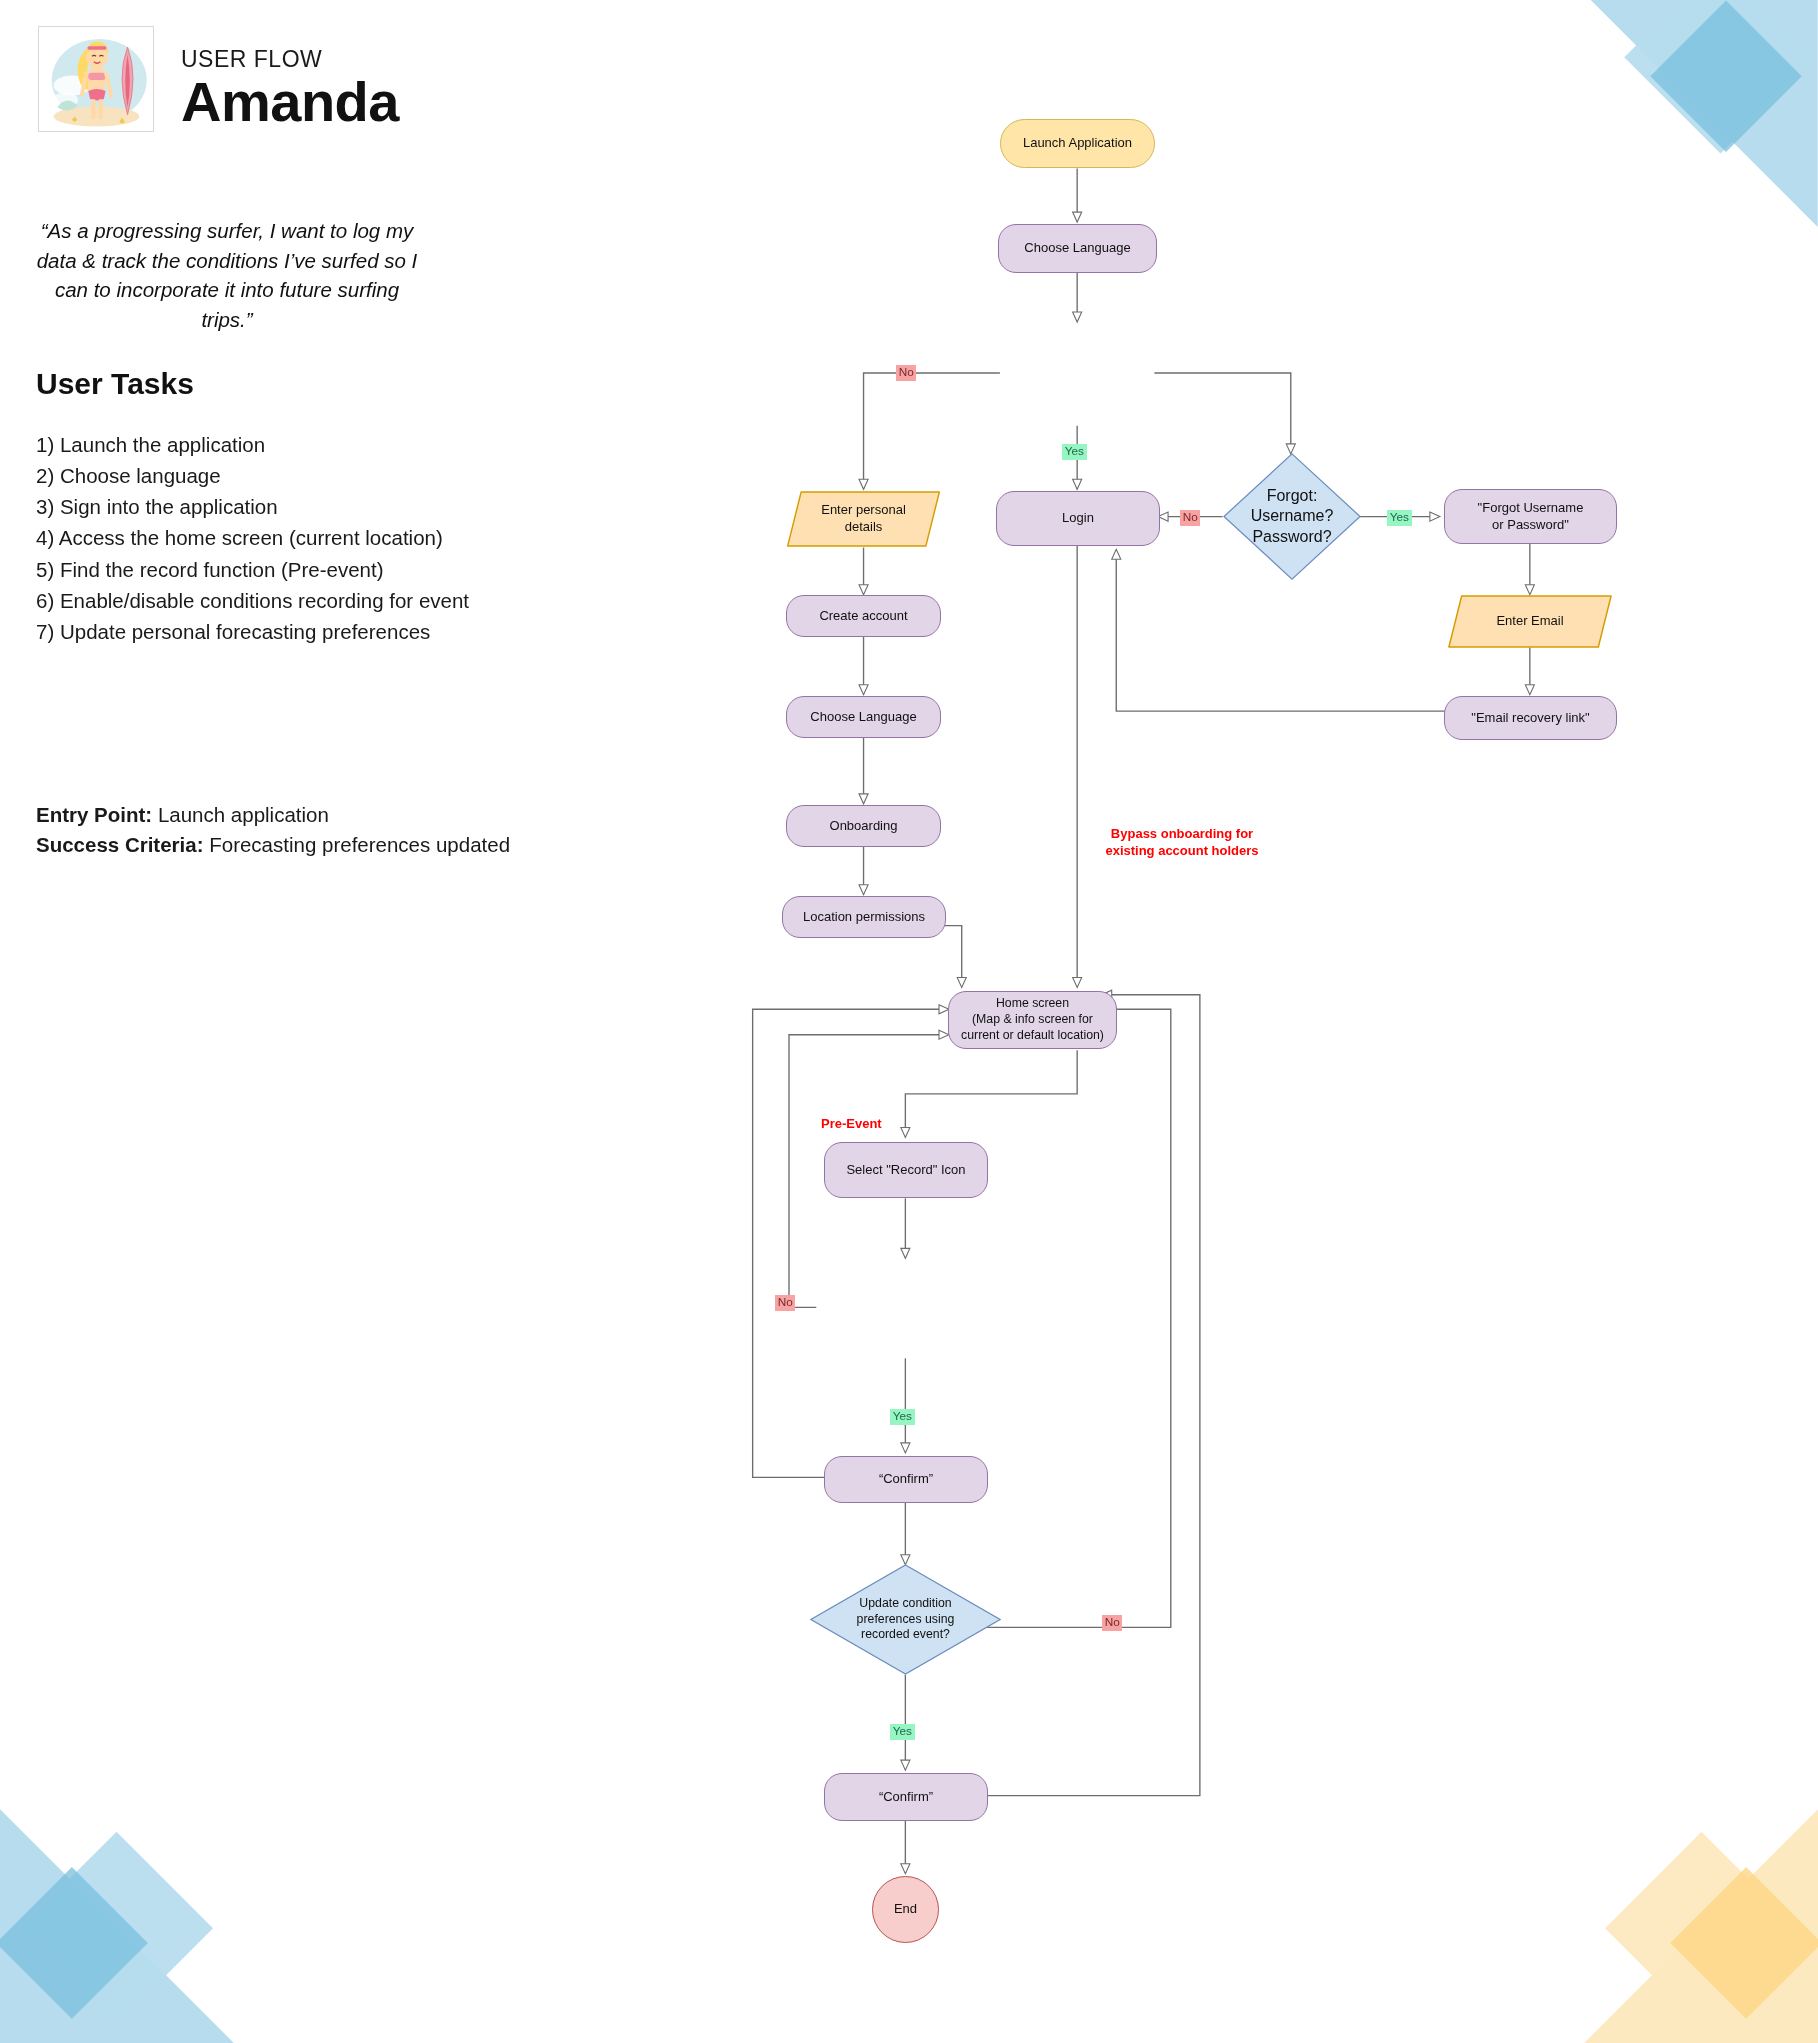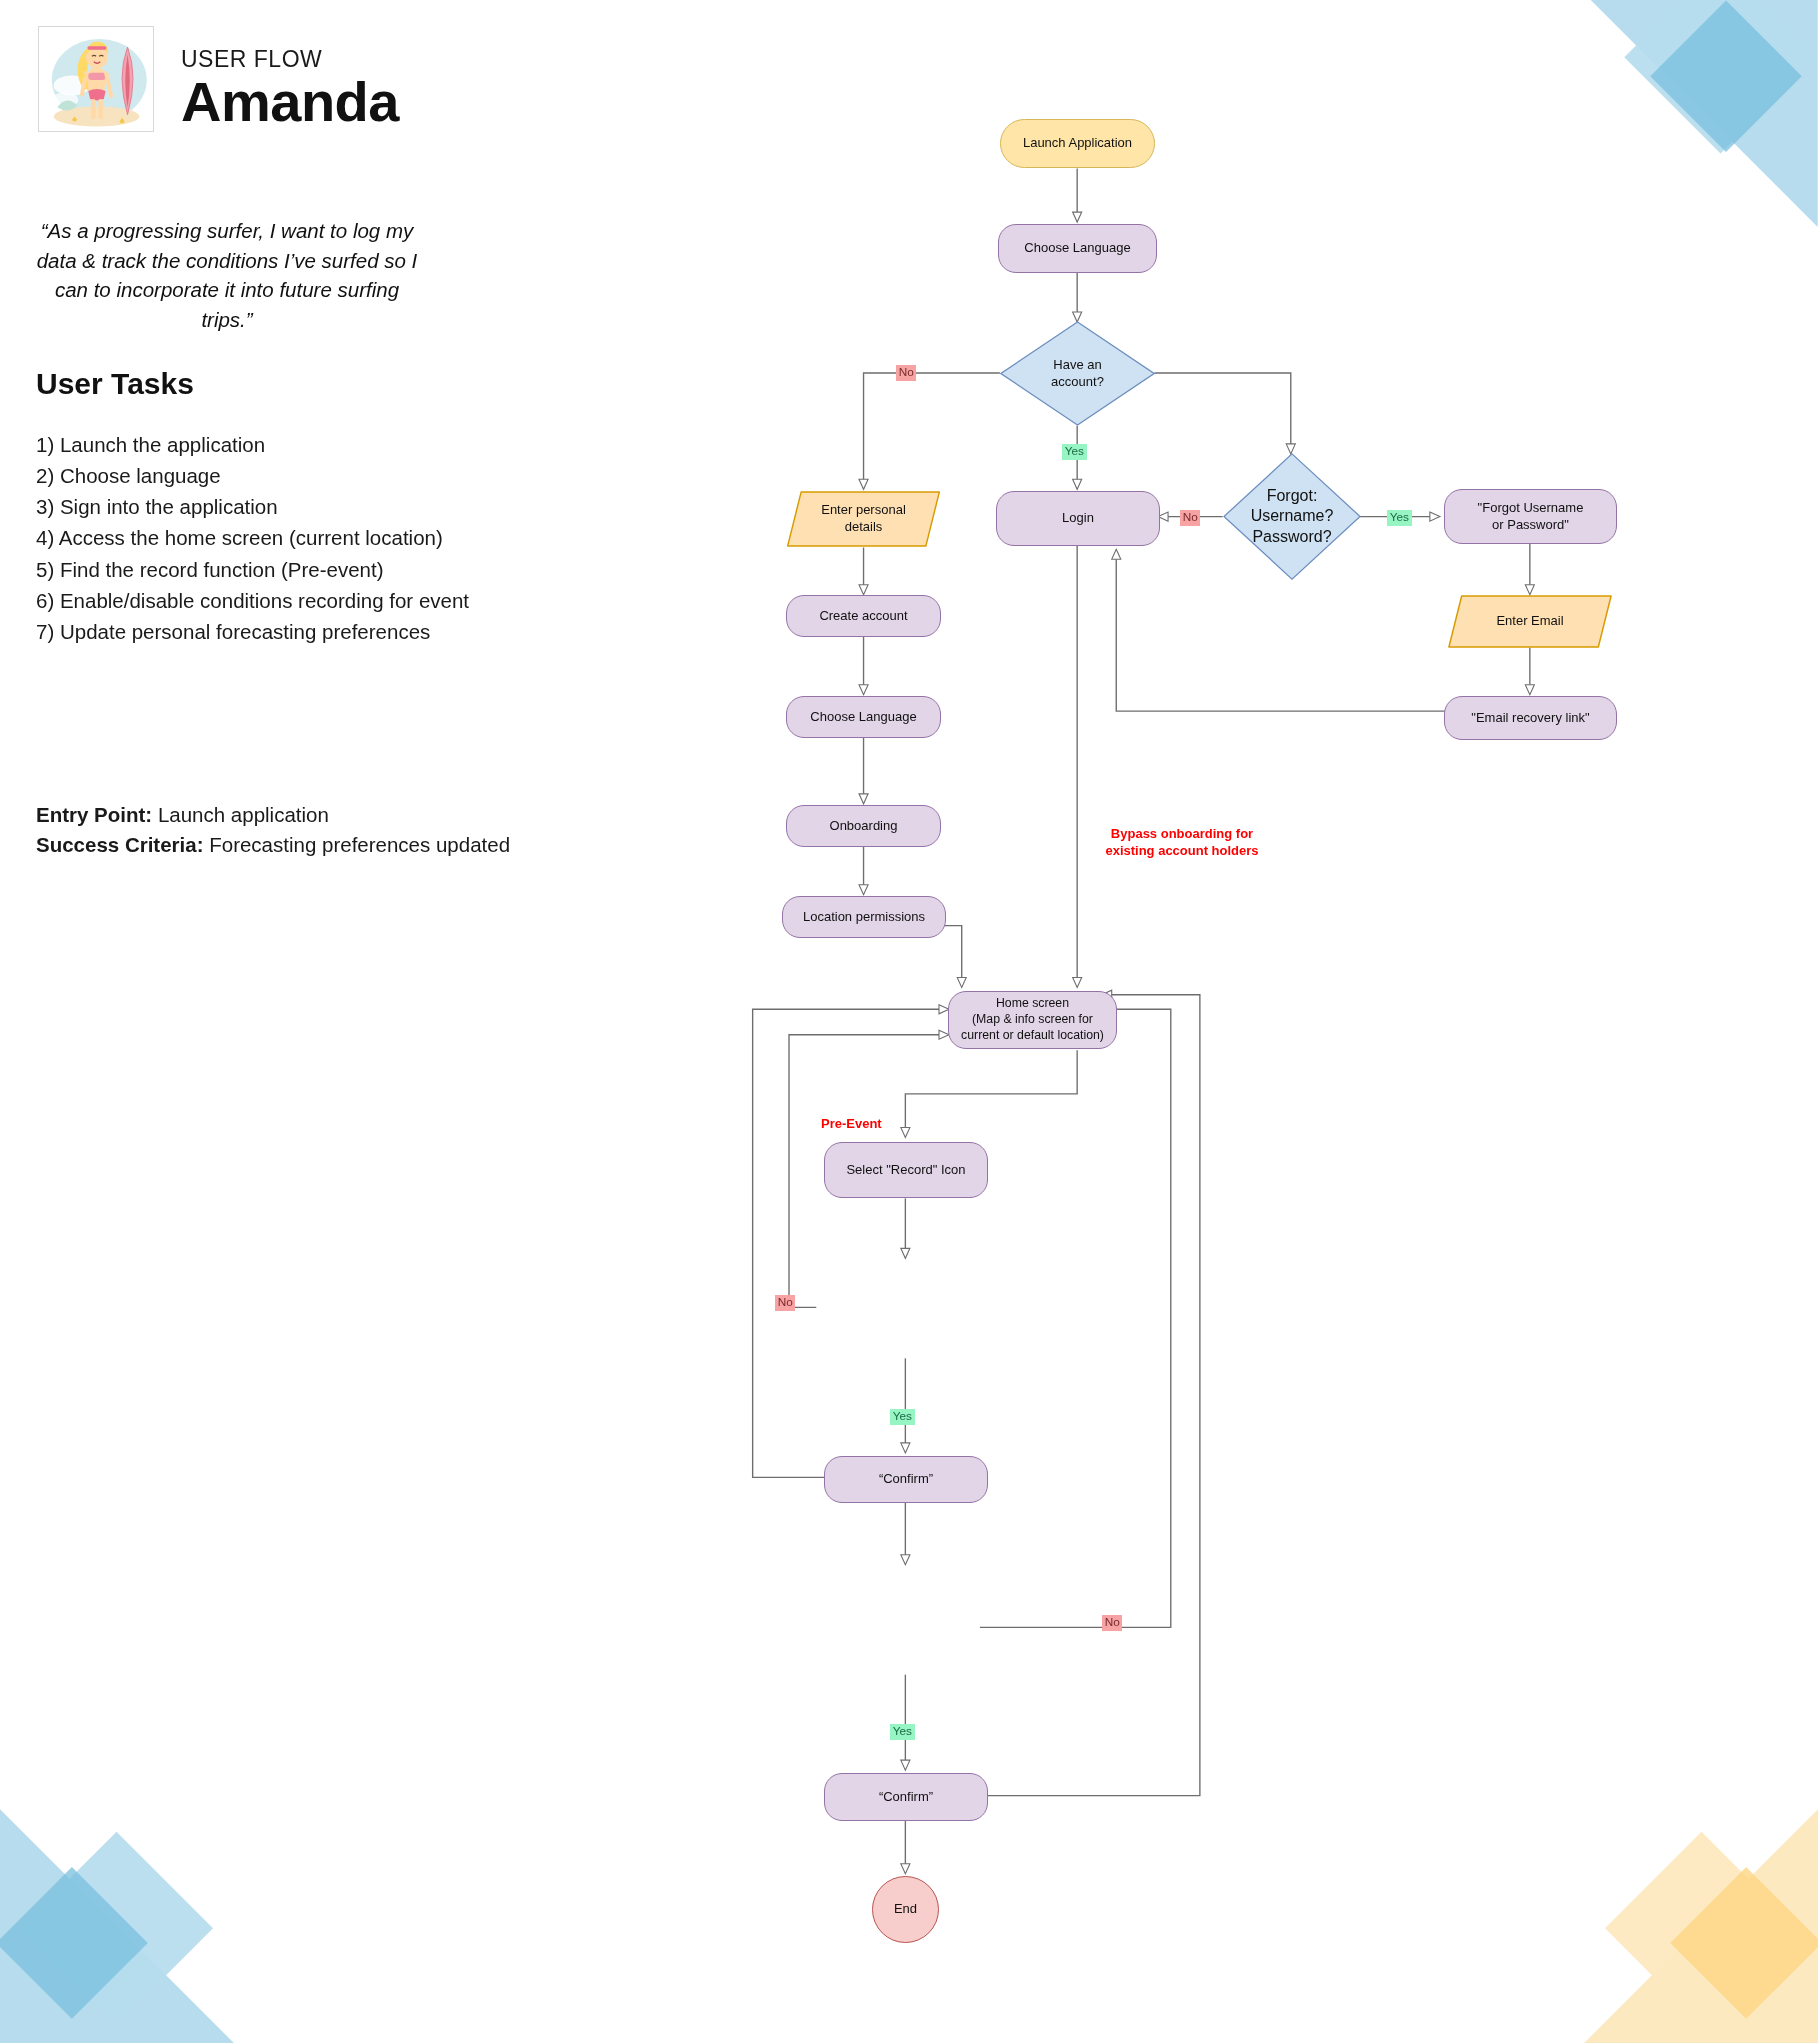--- a/index.html
+++ b/index.html
@@ -218,27 +218,20 @@
   </svg>
 
   <div class="node n-start" style="left:1000px; top:119px; width:155px; height:49px;">
     <span>Launch Application</span>
   </div>
 
   <div class="node n-process" style="left:998px; top:224px; width:159px; height:49px;">
     <span>Choose Language</span>
   </div>
 
-  <div class="node n-decision" style="left:1000px; top:321px; width:155px; height:105px;">
-    <svg width="155" height="105" viewBox="0 0 170 115" style="position:absolute;left:0;top:0;">
-      <polygon points="85,1 169,57.5 85,114 1,57.5" fill="#cfe2f3" stroke="#6c8ebf" stroke-width="1.4"></polygon>
-    </svg>
-    <span class="dec-label" style="white-space:pre-line;">Have an
-account?</span>
-  </div>
 
   <div class="node n-io" style="left:786px; top:491px; width:155px; height:56px; background:none;">
     <svg width="155" height="56" viewBox="0 0 170 62" style="position:absolute;left:0;top:0;">
       <polygon points="16,1 169,1 154,61 1,61" fill="#ffe0b2" stroke="#d79b00" stroke-width="1.6" stroke-linejoin="round"></polygon>
     </svg>
     <span class="io-label" style="white-space:pre-line;">Enter personal
 details</span>
   </div>
 
   <div class="node n-process" style="left:996px; top:491px; width:164px; height:55px;">
@@ -294,20 +287,28 @@
 
   <div class="node n-process" style="left:824px; top:1142px; width:164px; height:56px;">
     <span>Select "Record" Icon</span>
   </div>
 
 
   <div class="node n-process" style="left:824px; top:1456px; width:164px; height:47px;">
     <span>“Confirm”</span>
   </div>
 
+  <div class="node n-decision" style="left:810px; top:1564px; width:191px; height:111px;">
+    <svg width="191" height="111" viewBox="0 0 210 122" style="position:absolute;left:0;top:0;">
+      <polygon points="105,1 209,61 105,121 1,61" fill="#cfe2f3" stroke="#6c8ebf" stroke-width="1.4"></polygon>
+    </svg>
+    <span class="dec-label" style="white-space:pre-line; font-size:12.3px;">Update condition
+preferences using
+recorded event?</span>
+  </div>
 
   <div class="node n-process" style="left:824px; top:1773px; width:164px; height:48px;">
     <span>“Confirm”</span>
   </div>
 
   <div class="node n-end" style="left:872px; top:1876px; width:67px; height:67px;">
     <span>End</span>
   </div>
 
   <div class="edge-label lbl-no" style="left:896px; top:365px;">No</div>

